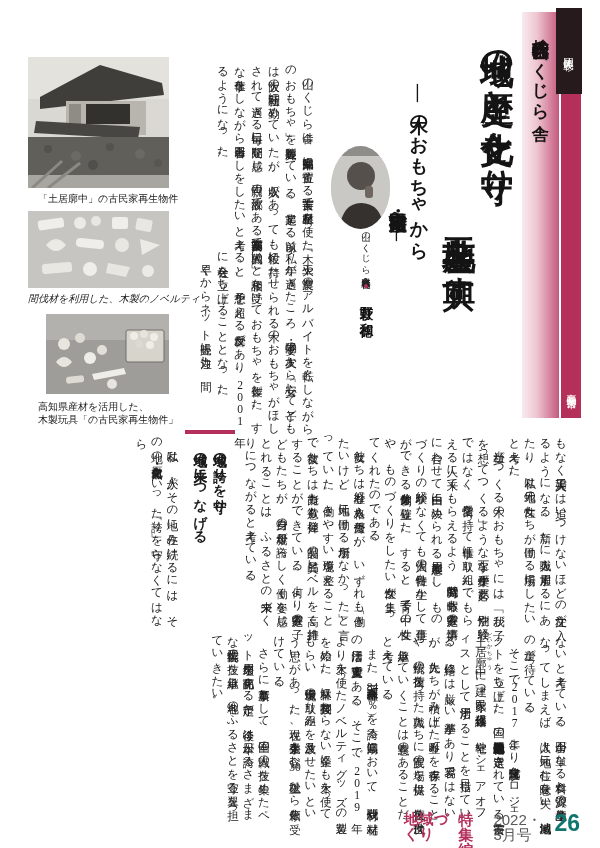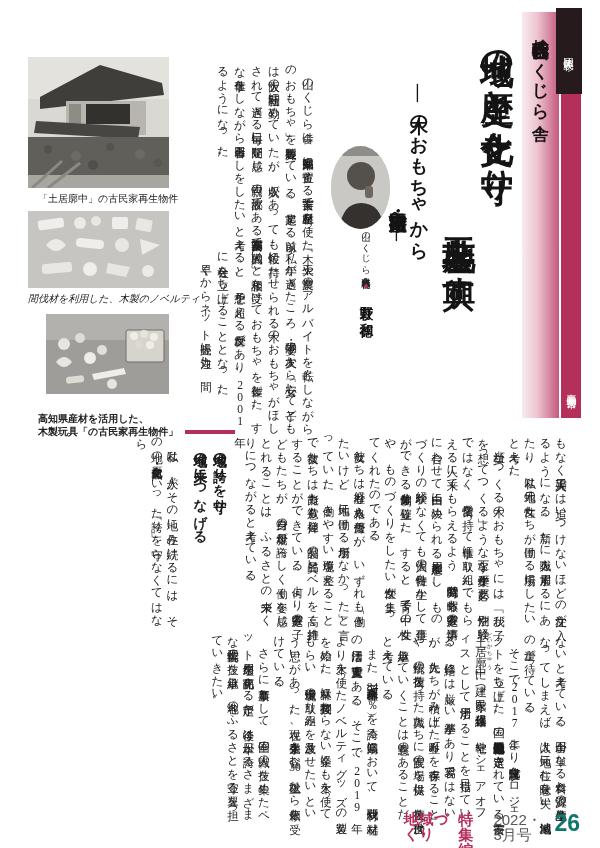--- a/index.html
+++ b/index.html
@@ -144,21 +144,21 @@
       <circle cx="18" cy="30" r="6" fill="#e8e5de"></circle>
         <circle cx="34" cy="24" r="5" fill="#dedbd4"></circle>
       <path d="M10 48 q8 -10 16 0 q-8 10 -16 0" fill="#e8e5de"></path>
       <circle cx="44" cy="44" r="6" fill="#efede7"></circle>
         <circle cx="56" cy="36" r="5" fill="#e2dfd8"></circle>
       <polygon points="46,60 78,54 80,60 48,66" fill="#efede7"></polygon>
       <rect x="20" y="62" width="18" height="7" rx="3" fill="#dedbd4" transform="rotate(-6 29 65)"></rect>
       <circle cx="66" cy="70" r="5" fill="#e8e5de"></circle>
     </svg>
   </div>
-  <div class="caption" style="left:18px;top:412px;width:160px;font-weight:bold;">
+  <div class="caption" style="left:18px;top:400px;width:160px;">
     <span>高知県産材を活用した、</span><br>
     <span>木製玩具「の古民家再生物件」</span>
   </div>
 
   <div class="band upperband" style="left:163px;top:58px;width:153px;height:186px;">
       <p class="indent">山のくじら舎は、高知県東部に位置する安芸市で県産材を使った「木のおもちゃ」を製造販売している。起業する以前、私は大阪の新聞社に勤めていたが、収入があっても忙殺されて過ぎる毎日に疑問を感じ、両親の故郷である高知県安芸市で職人的な仕事をしながら田舎暮らしをしたいと考えるようになった。</p>
     </div>
   <div class="band upperband" style="left:163px;top:244px;width:153px;height:184px;">
       <p class="indent">大工や農業のアルバイトを転々としながら<span class="upright">1</span>年が過ぎたころ、妻・陽子の友人から「安心して子どもに持たせられる木のおもちゃがほしい」と相談を受けておもちゃを製作した。すると、予想を超える反響があり、<span class="upright">2001</span>年に会社を立ち上げることとなった。</p>
       <p class="indent">早くからネット販売に注力し、間</p>

